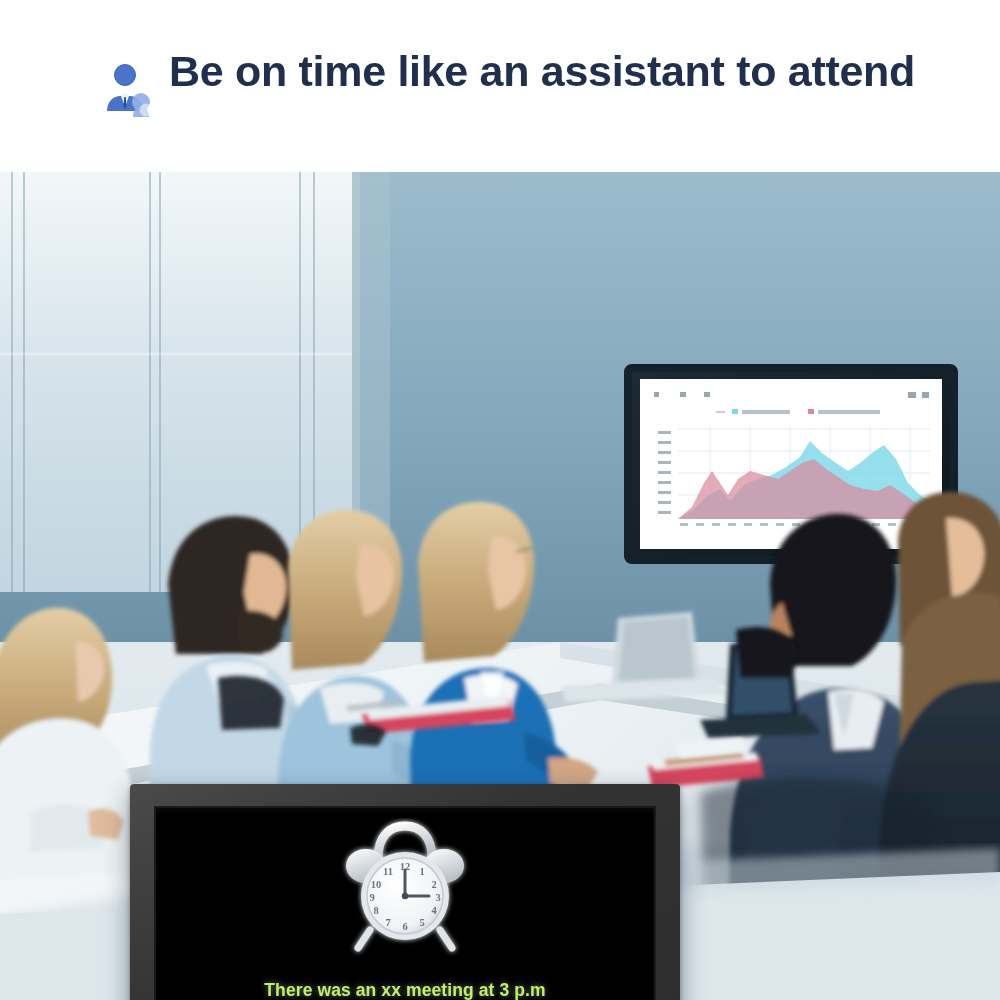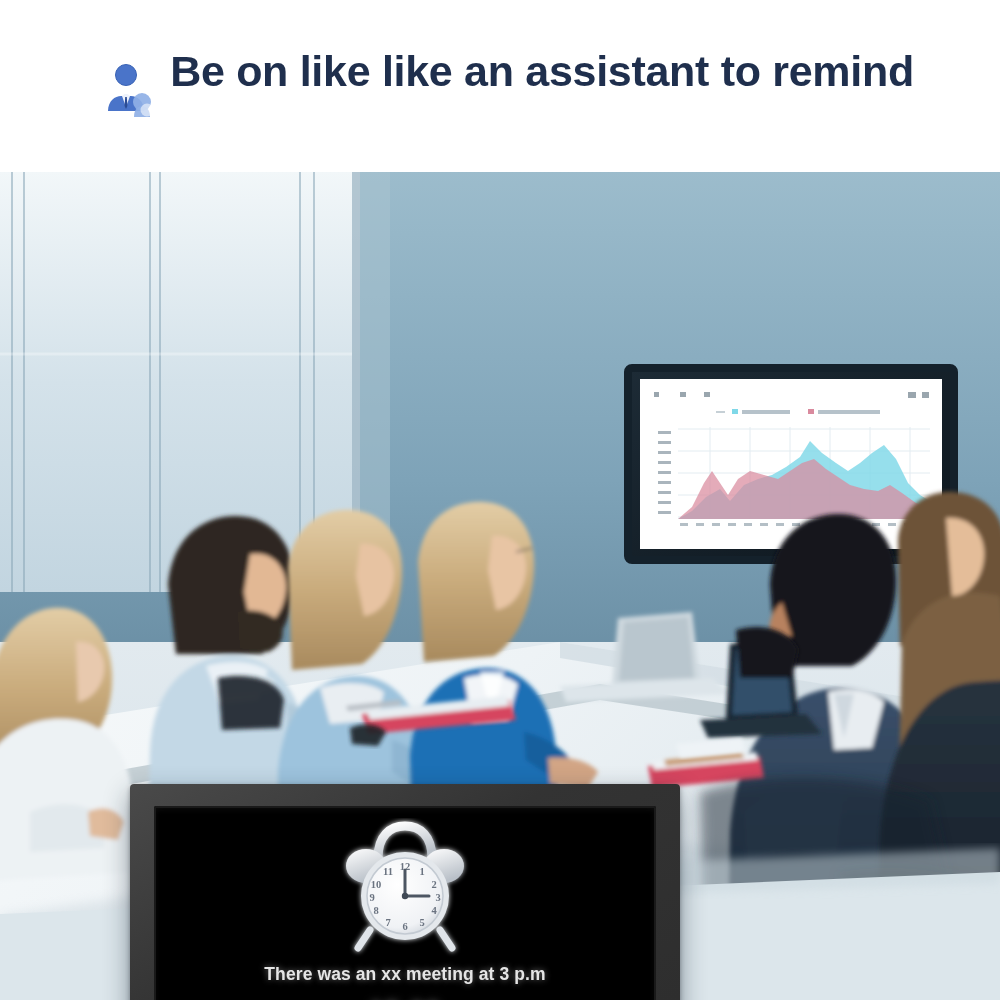--- a/index.html
+++ b/index.html
@@ -49,23 +49,23 @@
   .device-inner{
     width:100%; height:100%;
     background:#000; border-radius:2px;
     box-shadow:inset 0 0 0 2px #1a1a1a, inset 0 2px 7px rgba(255,255,255,.08);
     position:relative; overflow:hidden;
     display:flex; flex-direction:column; align-items:center;
     padding-top:12px;
   }
   .alarm-wrap{ width:150px; height:140px; margin-bottom:4px; }
   .scr-line1{
-    color:#e5e5e5; font-size:17.5px; font-weight:700;
+    color:#bef264; font-size:17.5px; font-weight:700;
     letter-spacing:.1px; text-shadow:0 0 6px rgba(255,255,255,.45);
-    margin-top:2px;
+    margin-top:18px;
   }
   .scr-time{
     color:#ffffff; font-size:27px; font-weight:700; margin-top:12px;
     letter-spacing:.5px; text-shadow:0 0 8px rgba(255,255,255,.5);
   }
 </style>
 </head>
 <body>
 
 <div class="banner">
@@ -78,21 +78,21 @@
         <path d="M10 48 C10 38 17 33 23 33 L33 33 C39 33 46 38 46 48 Z" fill="#4a74c9"></path>
         <path d="M24 33 L28 44 L32 33 L29.5 31 L26.5 31 Z" fill="#eef2fb"></path>
         <path d="M27.2 34 L28.8 34 L29.4 43 L28 46 L26.6 43 Z" fill="#2c4c93"></path>
         <circle cx="44" cy="39" r="9" fill="#8fb0e6" opacity="0.92"></circle>
         <path d="M36 54 C36 46.5 39.8 43 44 43 C48.2 43 52 46.5 52 54 Z" fill="#8fb0e6" opacity="0.92"></path>
         <circle cx="49" cy="47" r="6.5" fill="#ffffff" opacity="0.55"></circle>
       </svg>
     </span>
 
     <div class="headline">
-      <span>Be on like like an assistant to remind</span>
+      <span>Be on time like an assistant to attend</span>
     </div>
 
   </div>
 </div>
 
 <div class="photo">
 
   <svg class="scene" viewBox="0 0 1000 828" preserveAspectRatio="none">
     <defs>
       <linearGradient id="wallG" x1="0" y1="0" x2="0" y2="1">

